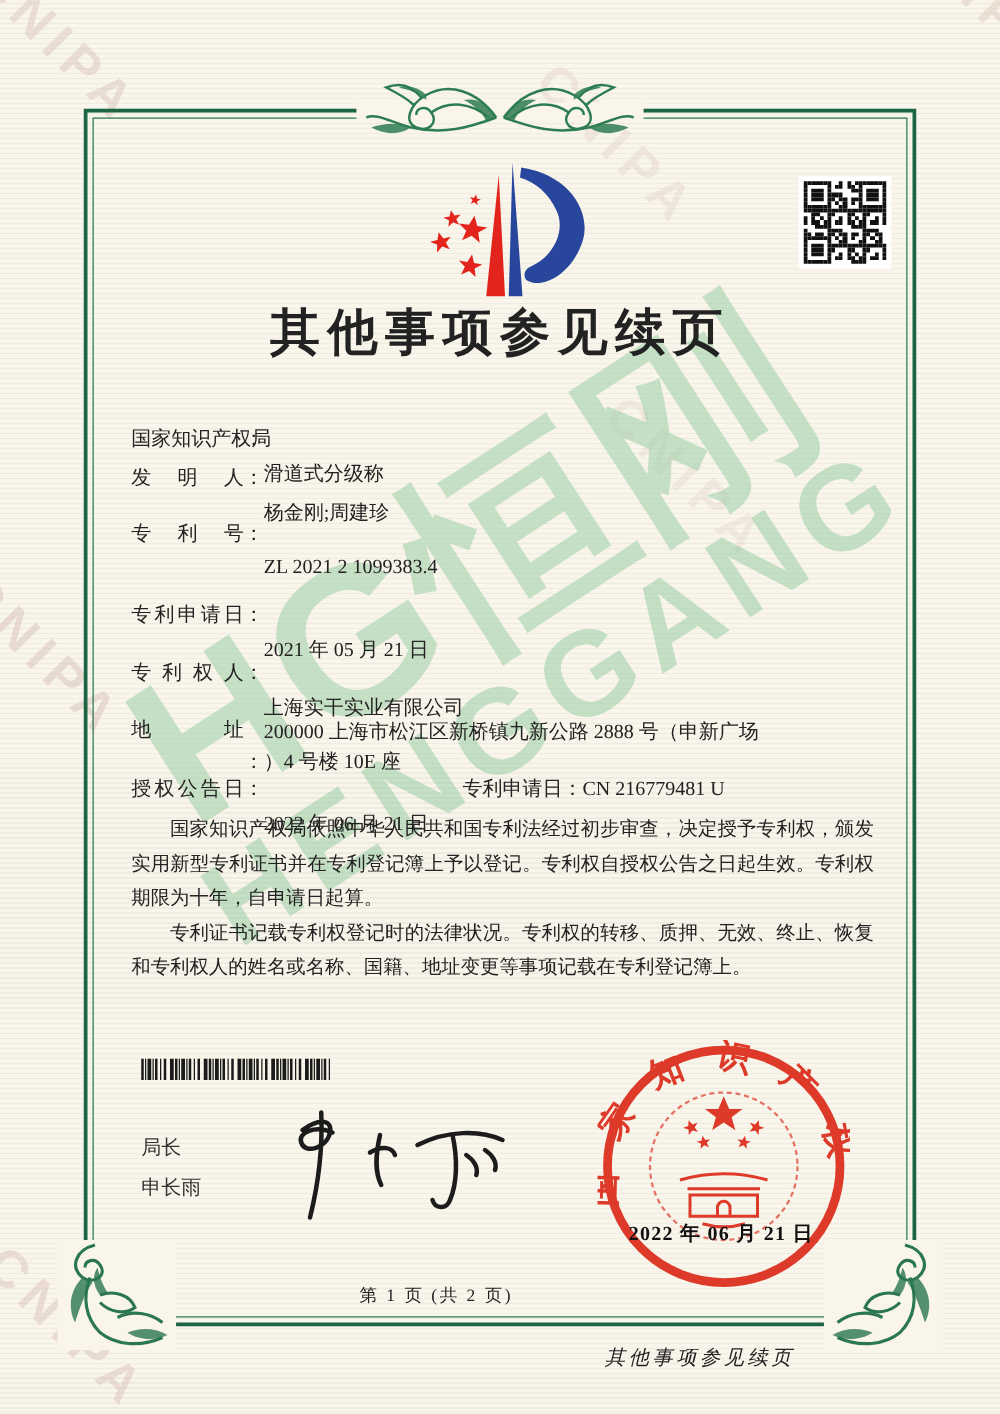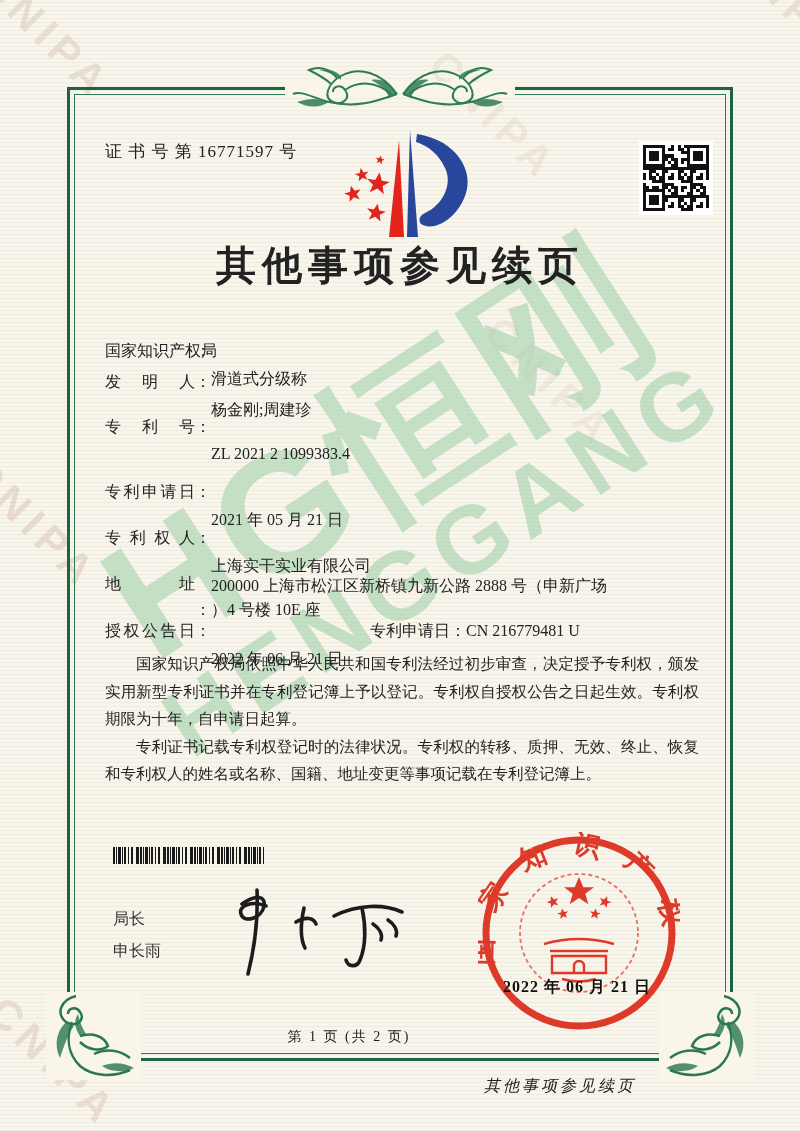--- a/index.html
+++ b/index.html
@@ -123,21 +123,20 @@
     </g>
     <g fill="#2b7750" opacity=".8">
       <path d="M20,30 C10,40 8,54 14,66 C18,54 22,42 28,34 Z"></path>
       <path d="M56,74 C66,70 78,70 88,76 C78,81 64,80 56,74 Z"></path>
       <path d="M34,44 C28,36 28,28 32,22 C34,30 36,36 40,42 Z"></path>
     </g>
   </svg>
 
   <div class="content">
 
-    <div class="cert-no">证 书 号 第 16771597 号</div>
 
     <svg class="logo" width="150" height="116" viewBox="0 0 150 116">
       <defs>
         <path id="star" d="M0,-10 L2.9,-3.2 10,-3.2 4.2,1.2 6.2,8.1 0,4 -6.2,8.1 -4.2,1.2 -10,-3.2 -2.9,-3.2 Z"></path>
       </defs>
       <g fill="#e2241d">
         <use href="#star" transform="translate(47,36) scale(0.45) rotate(12)"></use>
         <use href="#star" transform="translate(29,51) scale(0.7) rotate(-10)"></use>
         <use href="#star" transform="translate(45,60) scale(1.15) rotate(8)"></use>
         <use href="#star" transform="translate(20,70) scale(0.85) rotate(-14)"></use>

